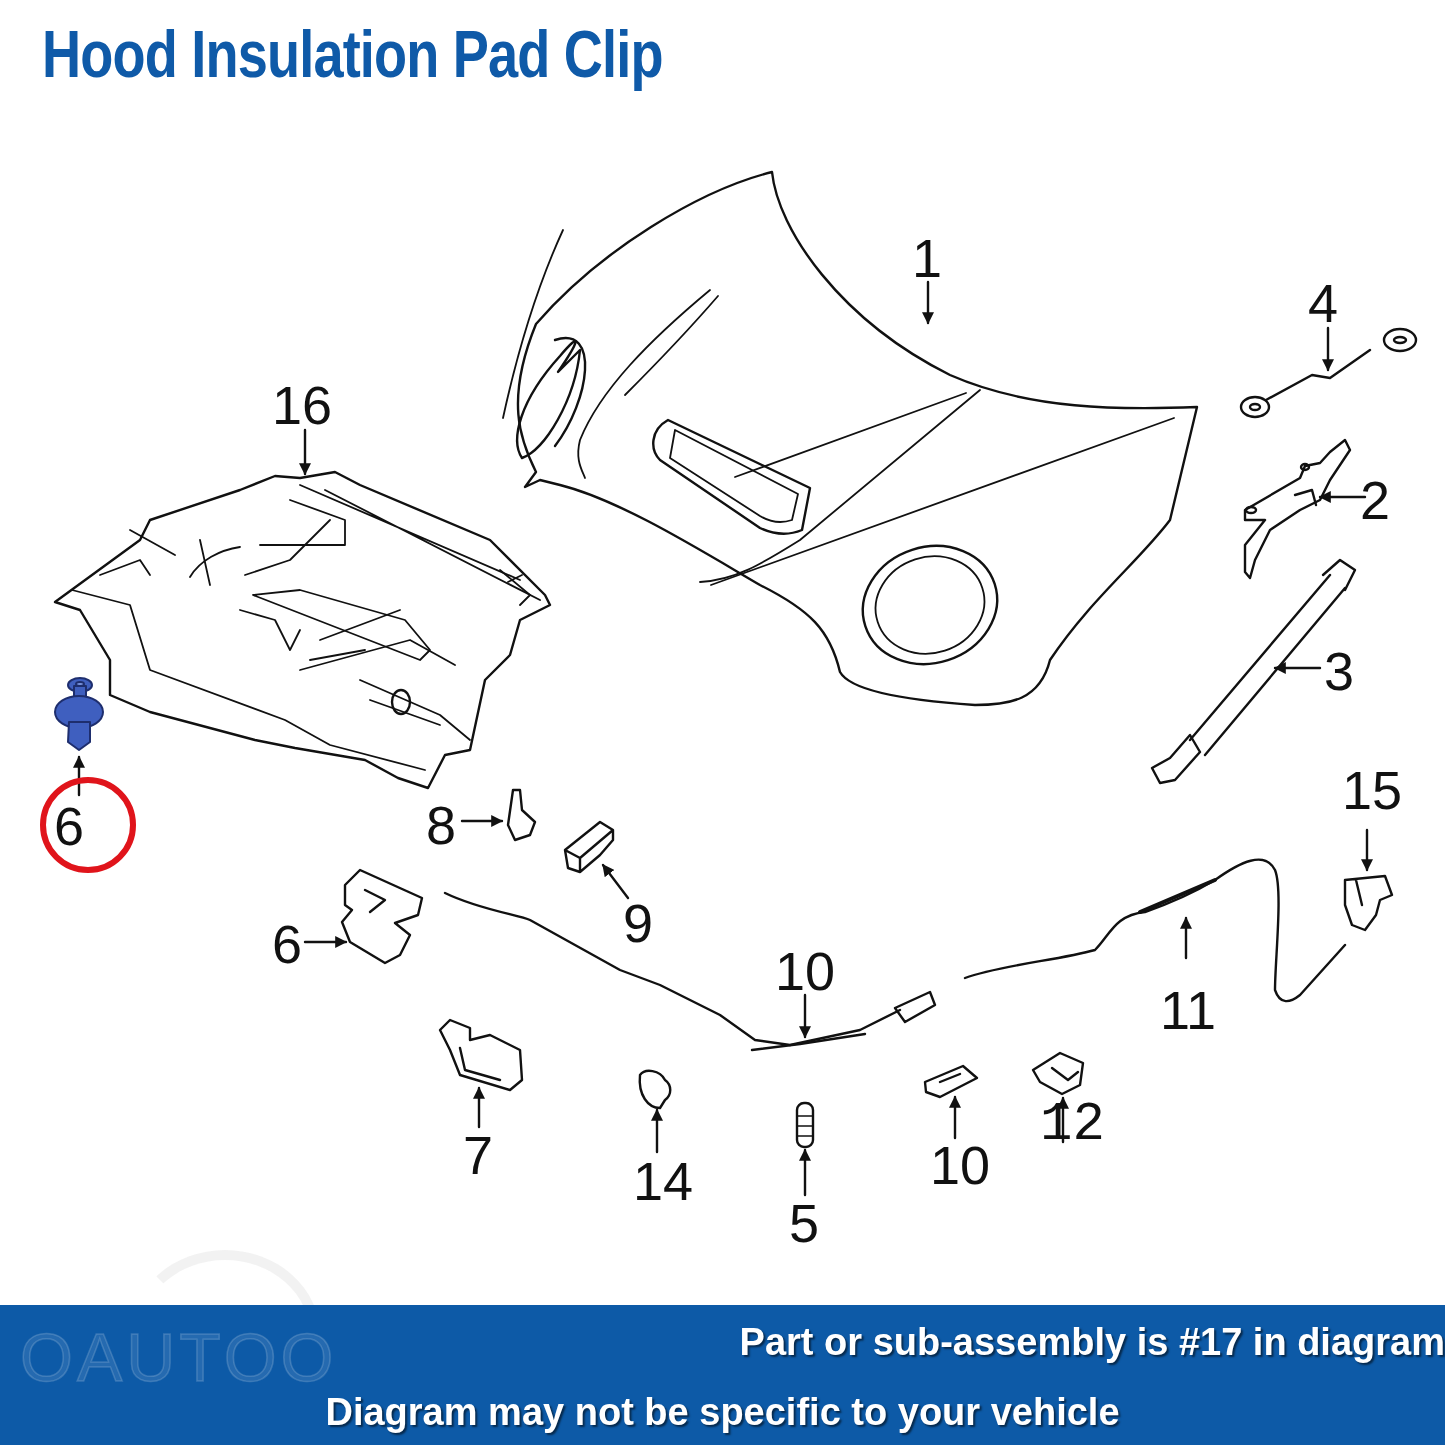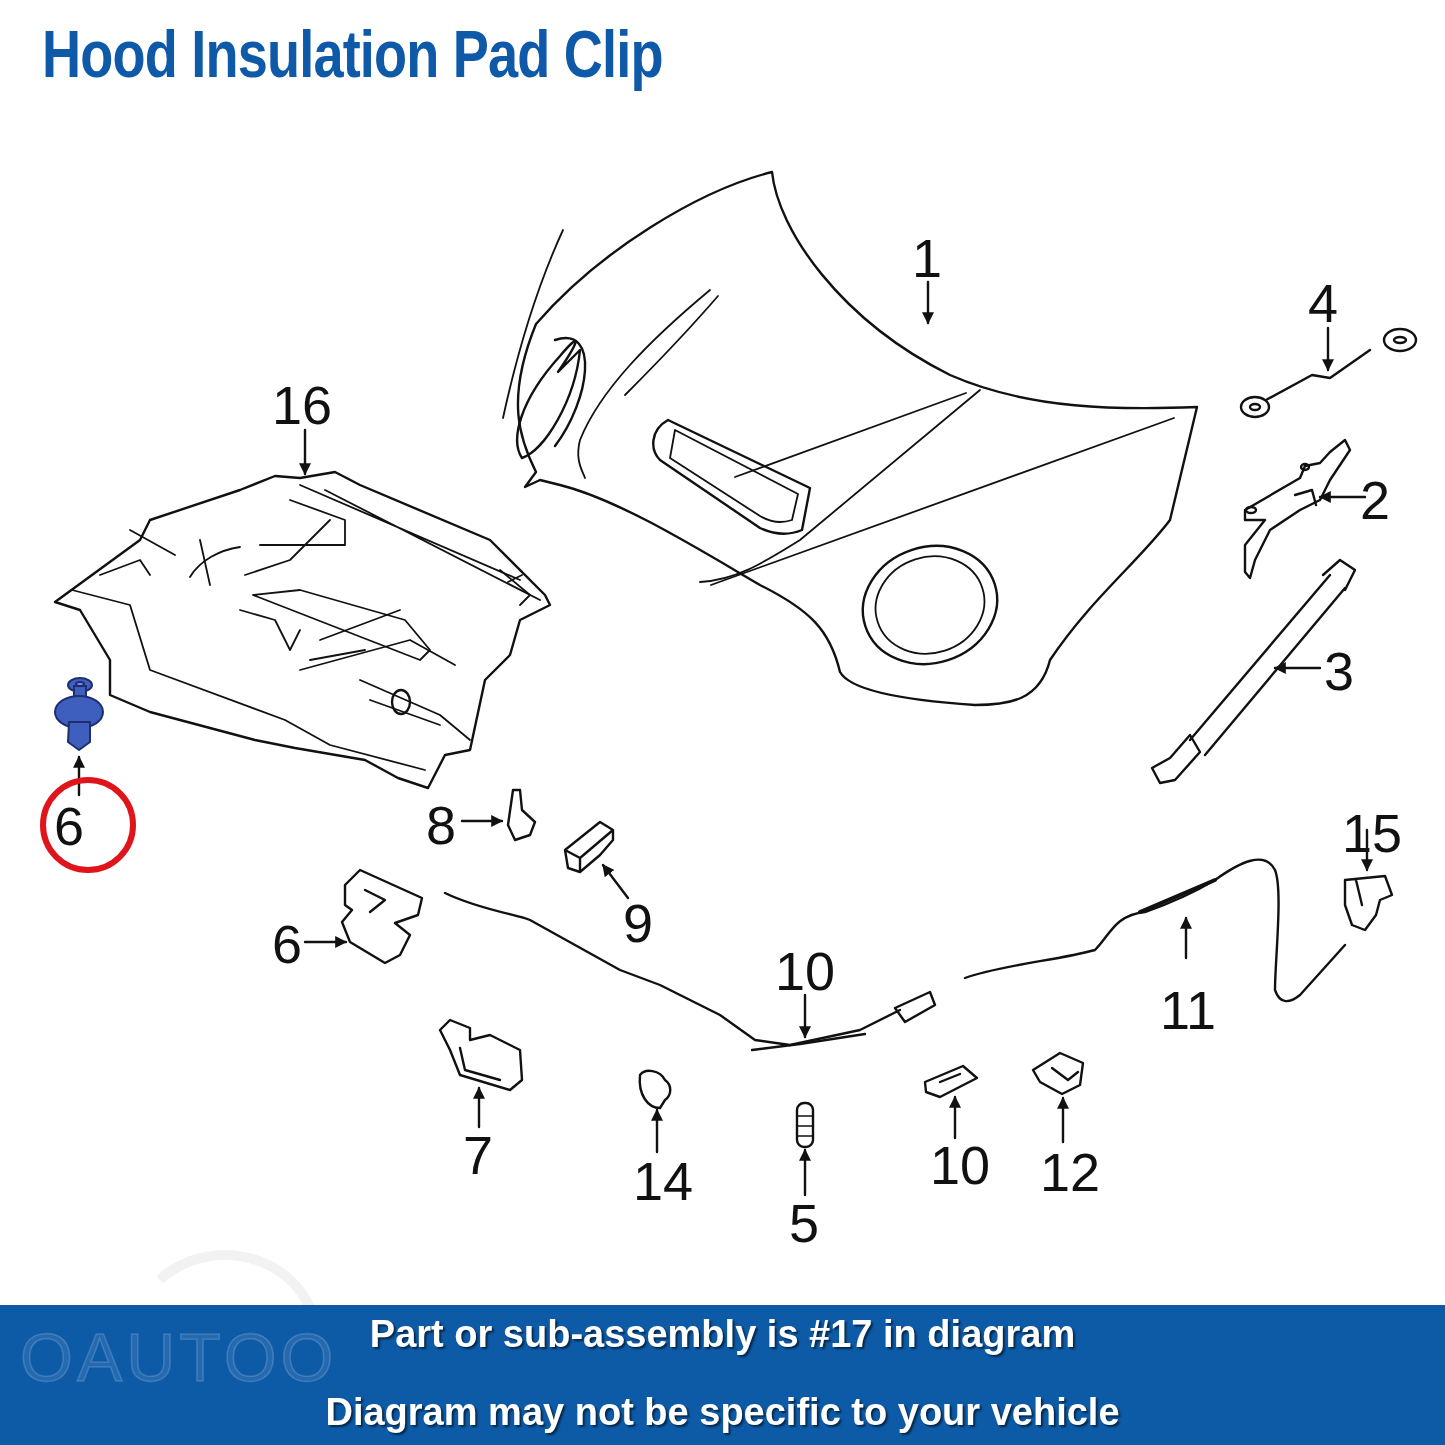--- a/index.html
+++ b/index.html
@@ -26,21 +26,21 @@
   .banner {
     position: absolute; left: 0; top: 1305px; width: 1445px; height: 140px;
     background: #0d5aa7; overflow: hidden;
   }
   .banner-line {
     position: absolute; left: 0; width: 1445px; text-align: center;
     color: #ffffff; font-weight: bold; font-size: 38px;
     font-family: "Liberation Sans", sans-serif;
     text-shadow: 2px 2px 2px rgba(0,0,0,0.55);
   }
-  .banner-line.l1 { top: 8px; }
+  .banner-line.l1 { top: 16px; text-align: right; }
   .banner-line.l2 { top: 86px; }
   .watermark {
     position: absolute; left: 20px; top: 1318px;
     font-family: "Liberation Sans", sans-serif; font-size: 68px;
     color: rgba(255,255,255,0.10); letter-spacing: 4px;
     -webkit-text-stroke: 1.5px rgba(255,255,255,0.16);
   }
   .watermark-swoosh {
     position: absolute; left: 130px; top: 1250px; width: 170px; height: 150px;
     border-radius: 50%; border: 10px solid rgba(180,180,180,0.18);
@@ -173,24 +173,24 @@
 <div class="callout" style="left:1360px;top:473px;">2</div>
 <div class="callout" style="left:1324px;top:644px;">3</div>
 <div class="callout" style="left:1308px;top:276px;">4</div>
 <div class="callout" style="left:789px;top:1196px;">5</div>
 <div class="callout" style="left:272px;top:917px;">6</div>
 <div class="callout" style="left:463px;top:1128px;">7</div>
 <div class="callout" style="left:426px;top:798px;">8</div>
 <div class="callout" style="left:623px;top:896px;">9</div>
 <div class="callout" style="left:775px;top:944px;">10</div>
 <div class="callout" style="left:1160px;top:960px;margin-top:23px;">11</div>
-<div class="callout" style="left:1040px;top:1145px;">12</div>
+<div class="callout" style="left:1040px;top:1098px;font-family:Liberation Mono, monospace;">12</div>
 <div class="callout" style="left:930px;top:1138px;">10</div>
 <div class="callout" style="left:633px;top:1154px;">14</div>
-<div class="callout" style="left:1342px;top:806px;">15</div>
+<div class="callout" style="left:1342px;top:763px;">15</div>
 <div class="callout" style="left:272px;top:378px;">16</div>
 
 <div class="ring"></div>
 <div class="callout" style="left:54px;top:799px;">6</div>
 
 <div class="watermark-swoosh"></div>
 
 <div class="banner">
   <div class="banner-line l1">Part or sub-assembly is #17 in diagram</div>
   <div class="banner-line l2">Diagram may not be specific to your vehicle</div>

